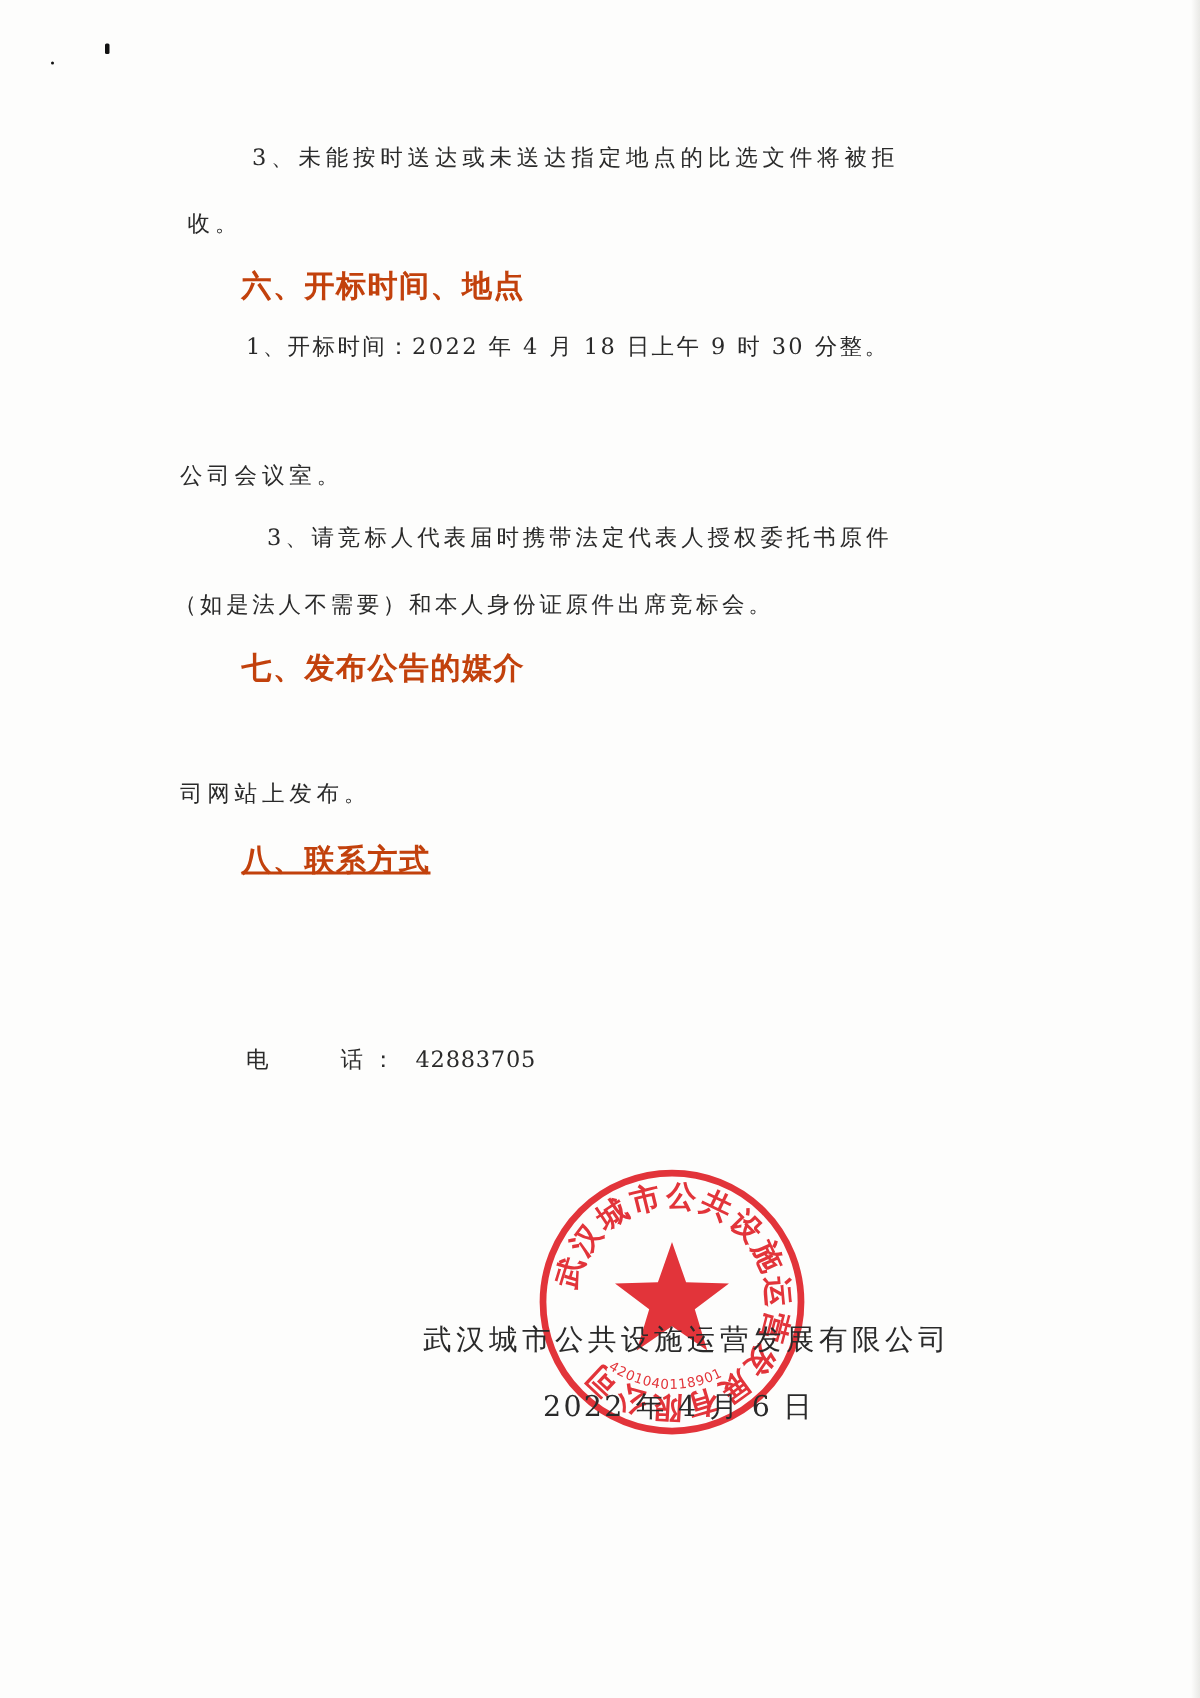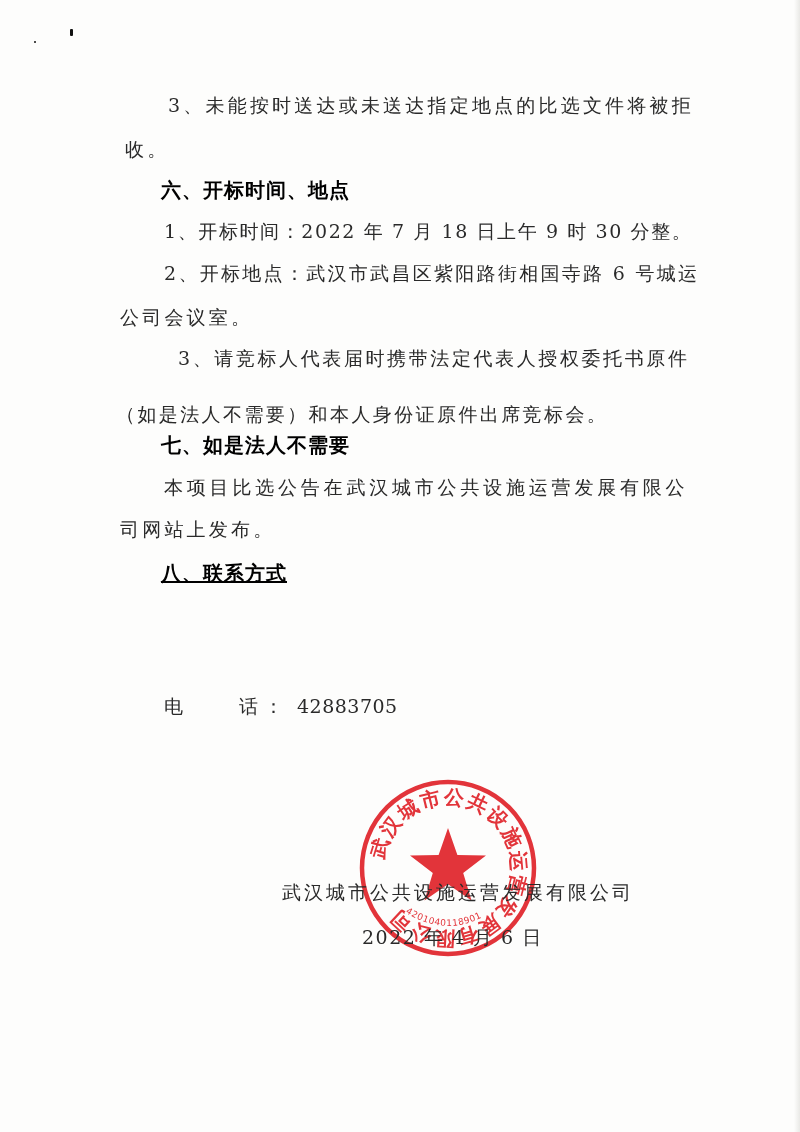--- a/index.html
+++ b/index.html
@@ -6,25 +6,25 @@
   body {
     width: 800px; height: 1132px; position: relative; overflow: hidden;
     background: #fdfdfc;
     font-family: "DejaVu Serif", "Liberation Serif", serif;
     color: #2a2a2a;
   }
   .page { position: absolute; left: 0; top: 0; width: 800px; height: 1132px; }
   .speck { position: absolute; background: #111; border-radius: 1px; }
   .line {
     position: absolute; white-space: nowrap;
-    font-size: 19px; letter-spacing: 3.2px; line-height: 24px;
+    font-size: 15px; letter-spacing: 3.2px; line-height: 24px;
   }
   .heading {
     font-family: "DejaVu Sans", "Liberation Sans", sans-serif;
-    font-weight: bold; font-size: 20px; letter-spacing: 1px; color: #000000;
+    font-weight: bold; font-size: 20px; letter-spacing: 1px; color: #c2410c;
   }
   .contact-label { display: inline-block; }
   .stamp {
     position: absolute; left: 358px; top: 778px; width: 180px; height: 180px;
     pointer-events: none; opacity: 0.92;
   }
   .sign { position: absolute; white-space: nowrap; font-size: 19px; letter-spacing: 3px; color: #2a2a2a; }
   .edge-shadow { position: absolute; right: 0; top: 0; width: 6px; height: 1132px;
     background: linear-gradient(to left, #e9e9e6, rgba(253,253,252,0)); }
 </style>
@@ -33,28 +33,26 @@
 
 <div class="page">
 
   <div class="speck" style="left:34px;top:41px;width:2px;height:2px;"></div>
   <div class="speck" style="left:70px;top:29px;width:3px;height:7px;"></div>
 
   <div class="line" style="left:168px;top:93px;">3、未能按时送达或未送达指定地点的比选文件将被拒</div>
   <div class="line" style="left:125px;top:137px;">收。</div>
 
   <div class="line heading" style="left:161px;top:178px;">六、开标时间、地点</div>
-  <div class="line" style="left:164px;top:219px;letter-spacing:1.6px;">1、开标时间：2022 年 7 月 18 日上午 9 时 30 分整。</div>
-  <div class="line" style="left:164px;top:261px;letter-spacing:2.3px;">2、开标地点：武汉市武昌区紫阳路街相国寺路 6 号城运</div>
+  <div class="line" style="left:164px;top:219px;letter-spacing:1.6px;">1、开标时间：2022 年 4 月 18 日上午 9 时 30 分整。</div>
   <div class="line" style="left:120px;top:305px;">公司会议室。</div>
   <div class="line" style="left:178px;top:346px;letter-spacing:2.6px;">3、请竞标人代表届时携带法定代表人授权委托书原件</div>
-  <div class="line" style="left:116px;top:402px;letter-spacing:2.4px;">（如是法人不需要）和本人身份证原件出席竞标会。</div>
+  <div class="line" style="left:116px;top:391px;letter-spacing:2.4px;">（如是法人不需要）和本人身份证原件出席竞标会。</div>
 
-  <div class="line heading" style="left:161px;top:433px;">七、如是法人不需要</div>
-  <div class="line" style="left:164px;top:475px;letter-spacing:3.8px;">本项目比选公告在武汉城市公共设施运营发展有限公</div>
+  <div class="line heading" style="left:161px;top:433px;">七、发布公告的媒介</div>
   <div class="line" style="left:120px;top:517px;">司网站上发布。</div>
 
   <div class="line heading" style="left:161px;top:561px;text-decoration:underline;">八、联系方式</div>
 
   <div class="line" style="left:164px;top:694px;">
     <span class="contact-label" style="letter-spacing:6px;">电　　话：</span><span style="letter-spacing:0.5px;margin-left:8px;">42883705</span>
   </div>
 
   <svg class="stamp" viewBox="0 0 180 180" xmlns="http://www.w3.org/2000/svg">
     <defs>

